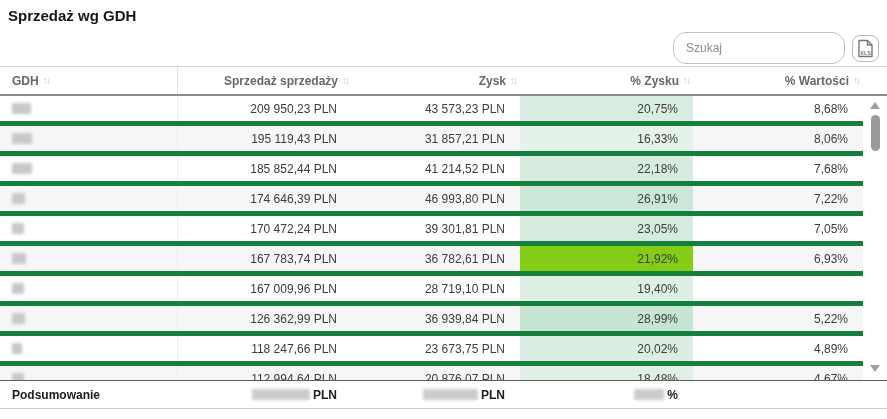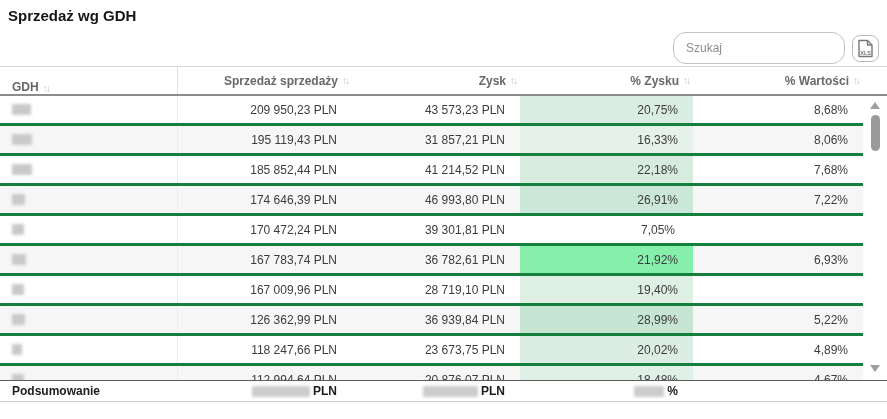--- a/index.html
+++ b/index.html
@@ -13,45 +13,45 @@
   .search-input { width: 172px; height: 25px; border: 1px solid #c3c3c3; border-radius: 13px; padding: 15px 12px; font-size: 12px; color: #444; outline: none; font-family: "Liberation Sans", sans-serif; }
   .search-input::placeholder { color: #8d8d8d; }
   .xls-btn { width: 27px; height: 27px; border: 1px solid #b9b9b9; border-radius: 8px; background: #fff; display: flex; align-items: center; justify-content: center; cursor: pointer; padding: 0; }
 
   .table-wrap { position: absolute; top: 66px; left: 0; width: 887px; }
 
   .thead { display: flex; width: 887px; height: 30px; border-top: 1px solid #d6d6d6; border-bottom: 2px solid #8c8c8c; align-items: center; background: #fff; }
   .th { font-size: 12px; font-weight: 700; color: #686868; display: flex; align-items: center; height: 100%; cursor: pointer; }
   .sort-icon { font-size: 10px; color: #c3c3c3; margin-left: 4px; letter-spacing: -2px; font-weight: 400; }
 
-  .col-gdh { width: 178px; padding-left: 12px; justify-content: flex-start; align-items: flex-end; }
+  .col-gdh { width: 178px; padding-left: 12px; justify-content: flex-start; }
   .th.col-gdh { border-right: 1px solid #e0e0e0; }
   .col-wartosc { width: 174px; }
   .col-zysk { width: 168px; }
   .col-pct-zysku { width: 173px; }
   .col-pct-wartosci { width: 170px; }
   .num { justify-content: flex-end; padding-right: 15px; text-align: right; }
   .th.num { padding-right: 4px; }
 
   .tbody { position: relative; width: 887px; height: 284px; overflow: hidden; }
-  .tr { display: flex; width: 863px; height: 30px; align-items: stretch; border-bottom: 3px solid #15803d; background: #fff; }
+  .tr { display: flex; width: 863px; height: 30px; align-items: stretch; border-bottom: 5px solid #15803d; background: #fff; }
   .tr:nth-child(even) { background: #f6f6f6; }
   .td { font-size: 12px; color: #3c3c3c; display: flex; align-items: center; height: 100%; }
   .td.col-gdh { border-right: 1px solid #ececec; }
 
   .redact { display: inline-block; background: #c9c9c9; border-radius: 1px; filter: blur(1.5px); height: 11px; }
 
   
   .scroll-gutter { position: absolute; top: 0; right: 0; width: 24px; height: 284px; background: #fff; }
   .scroll-up, .scroll-down { position: absolute; left: 7px; width: 0; height: 0; border-left: 5px solid transparent; border-right: 5px solid transparent; cursor: pointer; }
   .scroll-up { top: 6px; border-bottom: 7px solid #9e9e9e; }
   .scroll-down { bottom: 8px; border-top: 7px solid #9e9e9e; }
   .scroll-thumb { position: absolute; left: 8px; top: 19px; width: 9px; height: 36px; background: #9a9a9a; border-radius: 5px; cursor: pointer; }
 
-  .summary { display: flex; width: 887px; height: 22px; align-items: center; border-top: 1px solid #5e5e5e; border-bottom: 1px solid #cfcfcf; background: #fff; }
+  .summary { display: flex; width: 887px; height: 29px; align-items: center; border-top: 1px solid #5e5e5e; border-bottom: 1px solid #cfcfcf; background: #fff; }
   .summary .cell { font-size: 12px; font-weight: 700; color: #1c1c1c; display: flex; align-items: center; height: 100%; }
   .summary .redact { background: #cccccc; margin-right: 3px; }
   .r-wide { width: 58px; } .r-mid { width: 55px; } .r-small { width: 30px; }
 </style>
 </head>
 <body>
 
 <div class="page">
 
   <div class="page-title">Sprzedaż wg GDH</div>
@@ -130,29 +130,30 @@
     <div class="td col-zysk num">46 993,80 PLN</div>
     <div class="td col-pct-zysku num" style="background: rgb(203, 231, 215);">26,91%</div>
     <div class="td col-pct-wartosci num">7,22%</div>
   </div>
         <div class="tr">
     <div class="td col-gdh">
       <span class="redact" style="width: 12px;"></span>
     </div>
     <div class="td col-wartosc num">170 472,24 PLN</div>
     <div class="td col-zysk num">39 301,81 PLN</div>
+    <div class="td col-pct-zysku num" style="background: rgb(213, 235, 222);">23,05%</div>
     <div class="td col-pct-wartosci num">7,05%</div>
   </div>
         <div class="tr">
     <div class="td col-gdh">
       <span class="redact" style="width: 14px;"></span>
     </div>
     <div class="td col-wartosc num">167 783,74 PLN</div>
     <div class="td col-zysk num">36 782,61 PLN</div>
-    <div class="td col-pct-zysku num" style="background: #86efac;">21,92%</div>
+    <div class="td col-pct-zysku num" style="background: #84cc16;">21,92%</div>
     <div class="td col-pct-wartosci num">6,93%</div>
   </div>
         <div class="tr">
     <div class="td col-gdh">
       <span class="redact" style="width: 12px;"></span>
     </div>
     <div class="td col-wartosc num">167 009,96 PLN</div>
     <div class="td col-zysk num">28 719,10 PLN</div>
     <div class="td col-pct-zysku num" style="background: rgb(222, 239, 228);">19,40%</div>
   </div>

